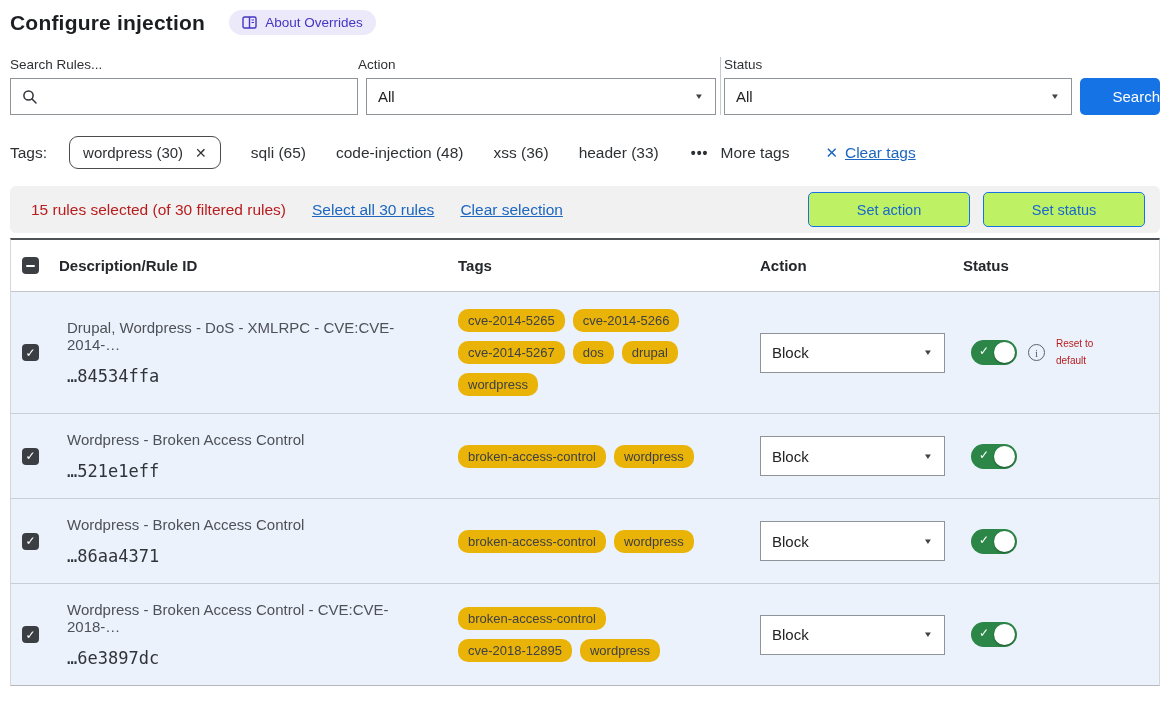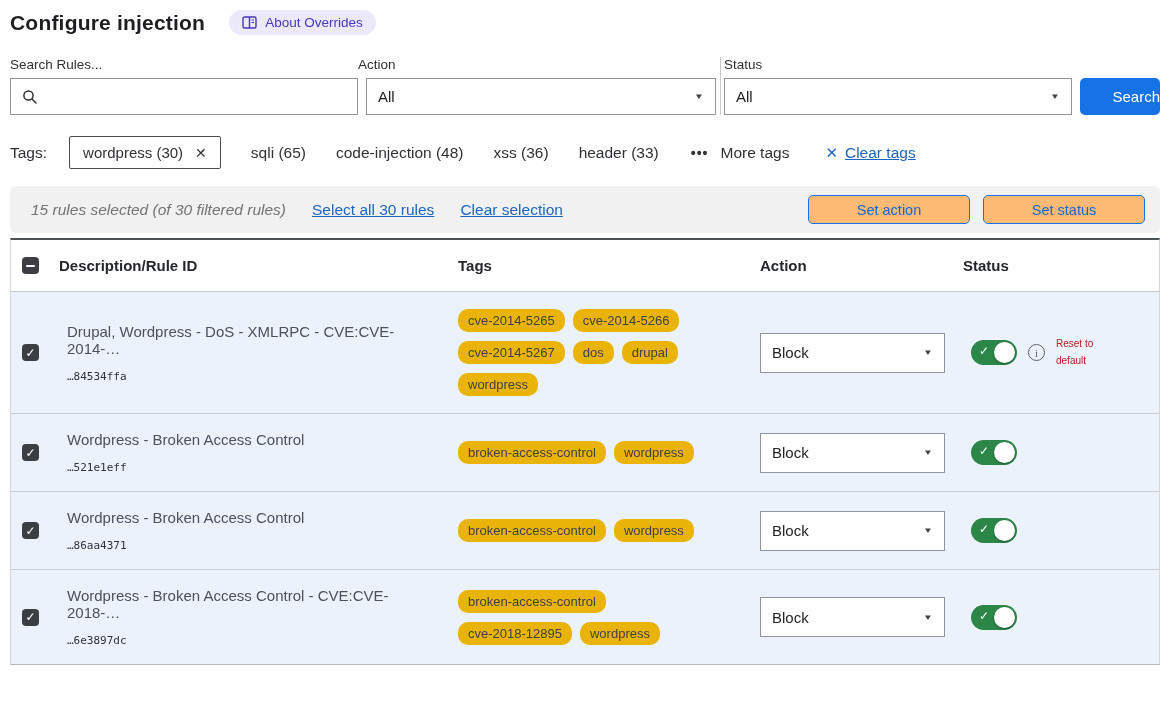--- a/index.html
+++ b/index.html
@@ -29,58 +29,58 @@
   .caret { font-size: 10px; color: #3f4347; transform: scaleY(.8); }
   .v-divider { width: 1px; background: #c7c9cc; align-self: stretch; margin: 0 3px 0 4px; }
   .search-btn { margin-left: 8px; width: 88px; height: 37px; background: #1673e6; color: #fff;
     border: none; border-radius: 5px; font-size: 15px; font-family: "Liberation Sans", sans-serif;
     cursor: pointer; text-align: right; }
 
   
   .tags-bar { display: flex; align-items: center; margin-top: 21px; font-size: 15.5px; color: #2e3134; }
   .tags-label { margin-right: 22px; }
   .tag-chip-selected { display: inline-flex; align-items: center; gap: 12px; border: 1.5px solid #4a4d50;
-    border-radius: 2px; padding: 7px 13px; font-size: 15px; cursor: pointer; }
+    border-radius: 9px; padding: 7px 13px; font-size: 15px; cursor: pointer; }
   .chip-close { font-size: 14px; color: #303336; cursor: pointer; }
   .tag-plain { margin-left: 30px; cursor: pointer; }
   .more-tags { display: inline-flex; align-items: center; gap: 12px; margin-left: 32px; cursor: pointer; }
   .dots { letter-spacing: 1px; font-weight: 700; font-size: 14px; color: #2e3134; }
   .clear-tags { display: inline-flex; align-items: center; gap: 7px; margin-left: 36px;
     color: #1b66c0; cursor: pointer; }
   .clear-tags .x { font-size: 15px; text-decoration: none; }
   .clear-tags .txt { text-decoration: underline; }
 
   
   .selection-bar { margin-top: 17px; height: 47px; background: #f1f1f2; border-radius: 6px;
     display: flex; align-items: center; padding: 0 15px 0 21px; font-size: 15.5px; }
-  .sel-summary { color: #737373; font-style: italic; }
+  .sel-summary { color: #b91c1c; }
   .sel-link { color: #1b66c0; text-decoration: underline; margin-left: 26px; cursor: pointer; }
   .sel-spacer { flex: 1; }
-  .outline-btn { width: 162px; height: 29px; background: #fdba74; border: 1px solid #1673e6;
+  .outline-btn { width: 162px; height: 35px; background: #bef264; border: 1px solid #1673e6;
     color: #1767cf; border-radius: 5px; font-size: 14.5px; font-family: "Liberation Sans", sans-serif;
     cursor: pointer; }
   .outline-btn + .outline-btn { margin-left: 13px; }
 
   
   .rules-table { margin-top: 5px; border-top: 2px solid #4d5256; border-left: 1px solid #d4d6d9;
     border-right: 1px solid #d4d6d9; border-bottom: 1px solid #b4b8bc; }
   .t-row { display: grid; grid-template-columns: 48px 399px 302px 203px 1fr; align-items: center; }
   .t-head { height: 52px; background: #fff; border-bottom: 1px solid #c3c7cc; }
   .t-head .col-label { font-weight: 700; font-size: 15px; color: #24272b; }
   .t-body-row { background: #ecf2fc; padding: 17px 0; border-bottom: 1px solid #c9ced6; }
   .t-body-row:last-child { border-bottom: none; }
 
   .cbx { width: 17px; height: 17px; margin-left: 11px; border-radius: 4px; background: #3b3f43;
     display: flex; align-items: center; justify-content: center; cursor: pointer; }
   .cbx .dash { width: 9px; height: 2px; background: #fff; border-radius: 1px; }
   .cbx .check { color: #fff; font-size: 12px; line-height: 1; }
 
   .desc-cell { padding-left: 8px; padding-right: 18px; }
   .desc-line { font-size: 15px; color: #4e5156; }
-  .rule-id { margin-top: 13px; font-family: "DejaVu Sans Mono", monospace; font-size: 11px; color: #303338; }
+  .rule-id { margin-top: 13px; font-family: "DejaVu Sans Mono", monospace; font-size: 17px; color: #303338; }
 
   .tags-cell { display: flex; flex-wrap: wrap; gap: 9px 8px; width: 258px; }
   .tag-pill { background: #eab308; color: #3e4145; border-radius: 10px; padding: 4px 10px;
     font-size: 13px; white-space: nowrap; }
 
   .action-cell .field { width: 185px; height: 40px; }
 
   .status-cell { display: flex; align-items: center; gap: 11px; padding-left: 8px; }
   .toggle { position: relative; width: 46px; height: 25px; border-radius: 13px; background: #2b8647;
     cursor: pointer; flex: none; }

